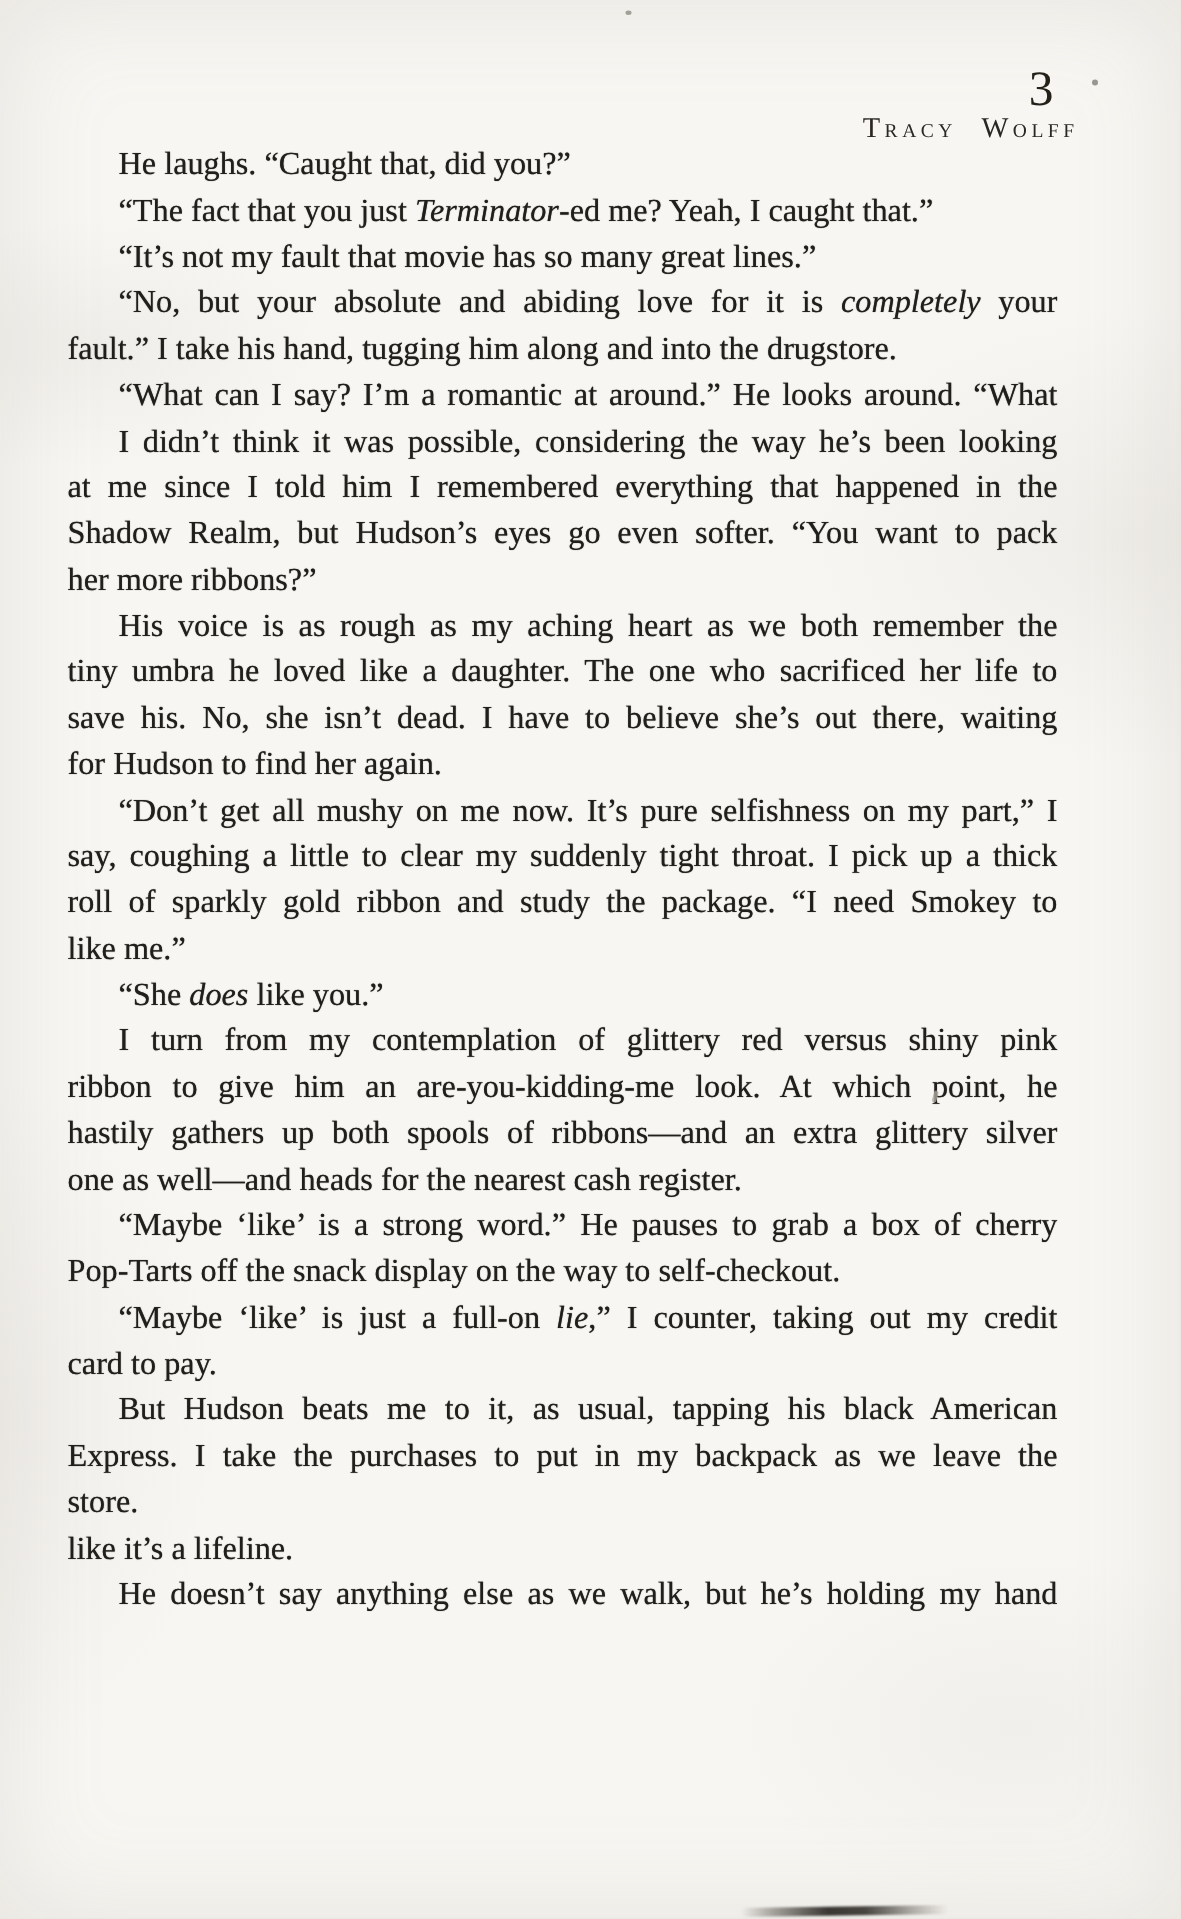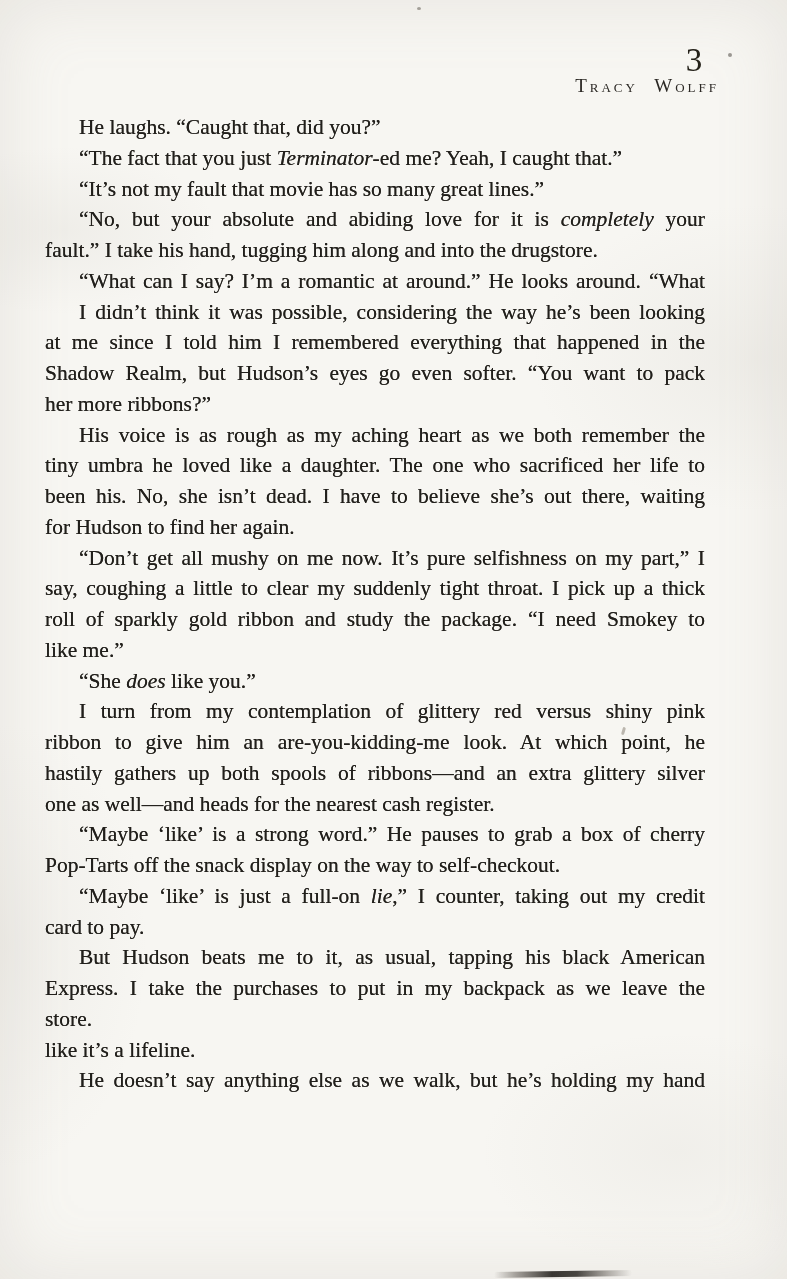--- a/index.html
+++ b/index.html
@@ -42,21 +42,21 @@
     top: 42px;
     left: 672px;
     width: 44px;
     text-align: center;
     font-size: 33px;
     line-height: 1.1;
     color: #242119;
   }
   .body-text {
     position: absolute;
-    top: 112px;
+    top: 94px;
     left: 45px;
     width: 660px;
     font-size: 21.5px;
     line-height: 30.75px;
     text-shadow: 0 0 0.6px rgba(33,30,26,.85);
   }
   .para { margin: 0; }
   .line {
     display: block;
     height: 30.75px;
@@ -120,21 +120,21 @@
       </div>
       <div class="para">
         <div class="line first">I didn’t think it was possible, considering the way he’s been looking</div>
         <div class="line">at me since I told him I remembered everything that happened in the</div>
         <div class="line">Shadow Realm, but Hudson’s eyes go even softer. “You want to pack</div>
         <div class="line last">her more ribbons?”</div>
       </div>
       <div class="para">
         <div class="line first">His voice is as rough as my aching heart as we both remember the</div>
         <div class="line">tiny umbra he loved like a daughter. The one who sacrificed her life to</div>
-        <div class="line">been his. No, she isn’t dead. I have to believe she’s out there, waiting</div>
+        <div class="line">save his. No, she isn’t dead. I have to believe she’s out there, waiting</div>
         <div class="line last">for Hudson to find her again.</div>
       </div>
       <div class="para">
         <div class="line first">“Don’t get all mushy on me now. It’s pure selfishness on my part,” I</div>
         <div class="line">say, coughing a little to clear my suddenly tight throat. I pick up a thick</div>
         <div class="line">roll of sparkly gold ribbon and study the package. “I need Smokey to</div>
         <div class="line last">like me.”</div>
       </div>
       <div class="para">
         <div class="line first last">“She <i>does</i> like you.”</div>

